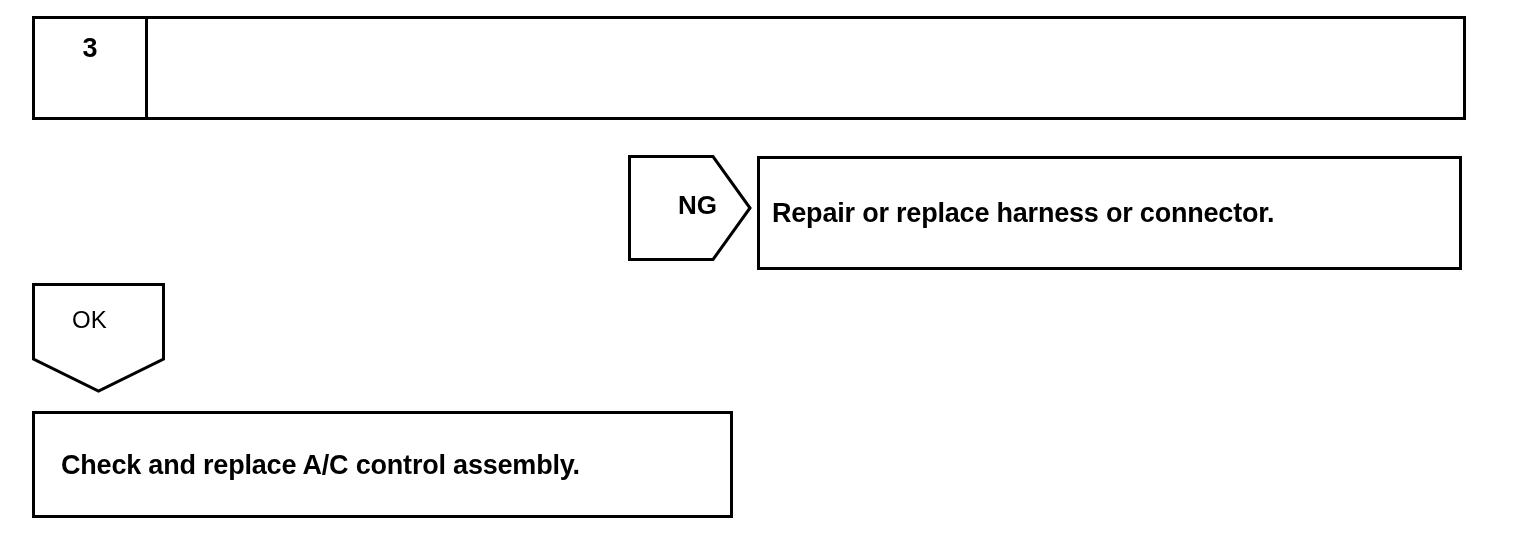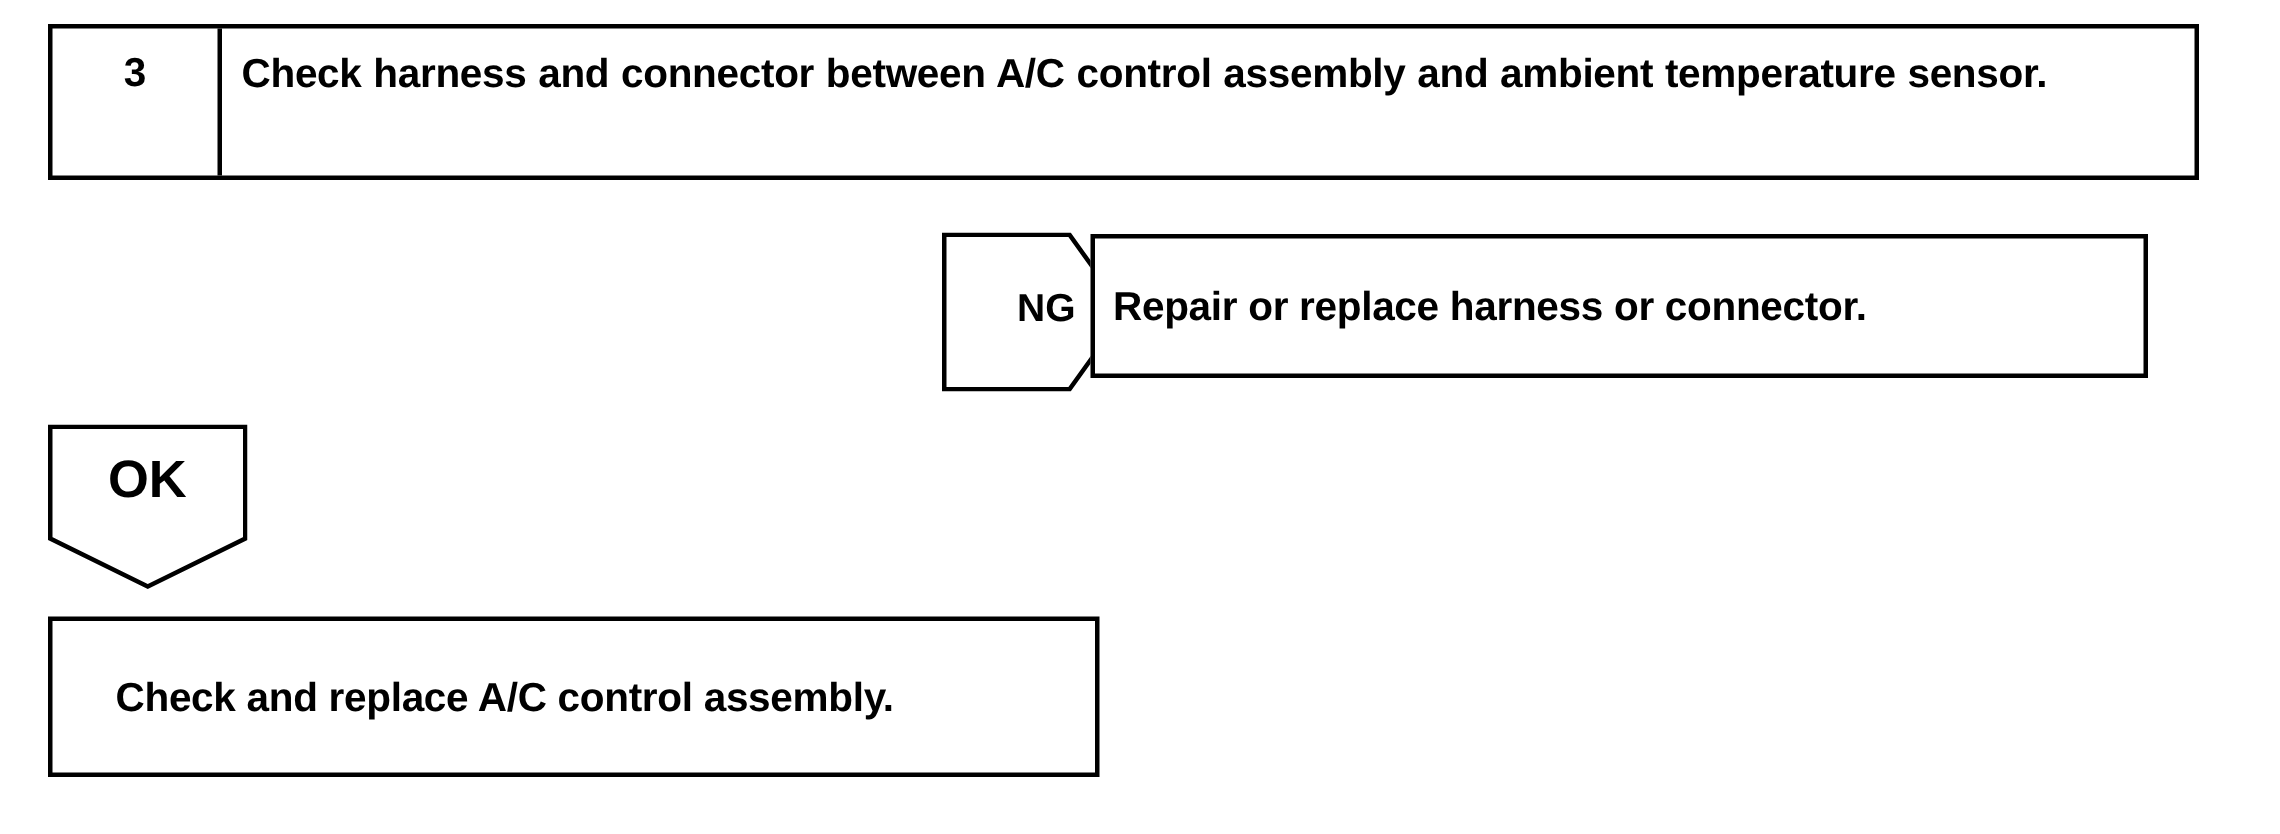--- a/index.html
+++ b/index.html
@@ -79,24 +79,24 @@
     left: 678px;
     top: 190px;
     font-size: 26px;
     font-weight: bold;
     line-height: 30px;
     letter-spacing: 0px;
   }
 
   .repair-box {
     position: absolute;
-    left: 727px;
+    left: 757px;
     top: 156px;
     width: 705px;   
-    height: 96px;  
+    height: 114px;  
     box-sizing: border-box;
     border: 3px solid #000000;
     background: #ffffff;
     display: flex;
     align-items: center;
   }
   .repair-text {
     font-size: 27px;
     font-weight: bold;
     line-height: 32px;
@@ -109,22 +109,22 @@
     position: absolute;
     left: 32px;
     top: 283px;
     width: 133px;   
     height: 110px;  
   }
   .ok-label {
     position: absolute;
     left: 72px;
     top: 305px;
-    font-size: 35px;
-    font-weight: bold;
+    font-size: 24px;
+    font-weight: normal;
     line-height: 30px;
   }
 
   
   .final-box {
     position: absolute;
     left: 32px;
     top: 411px;
     width: 701px;   
     height: 107px;  
@@ -132,34 +132,31 @@
     border: 3px solid #000000;
     background: #ffffff;
     display: flex;
     align-items: center;
   }
   .final-text {
     font-size: 27px;
     font-weight: bold;
     line-height: 32px;
     letter-spacing: -0.2px;
-    padding-left: 42px;
+    padding-left: 26px;
   }
 </style>
 </head>
 <body>
 
 <div class="canvas">
 
   <div class="step-box">
     <div class="step-number-cell">
       <span class="step-number">3</span>
-    </div>
-    <div class="step-text-cell">
-      <span class="step-text">Check harness and connector between A/C control assembly and ambient temperature sensor.</span>
     </div>
   </div>
 
   <div class="ng-pentagon">
     <svg width="124" height="106" viewBox="0 0 124 106">
       <polygon points="1.5,1.5 85,1.5 122,53 85,104.5 1.5,104.5" fill="#ffffff" stroke="#000000" stroke-width="3" stroke-linejoin="miter"></polygon>
     </svg>
   </div>
   <span class="ng-label">NG</span>
 

